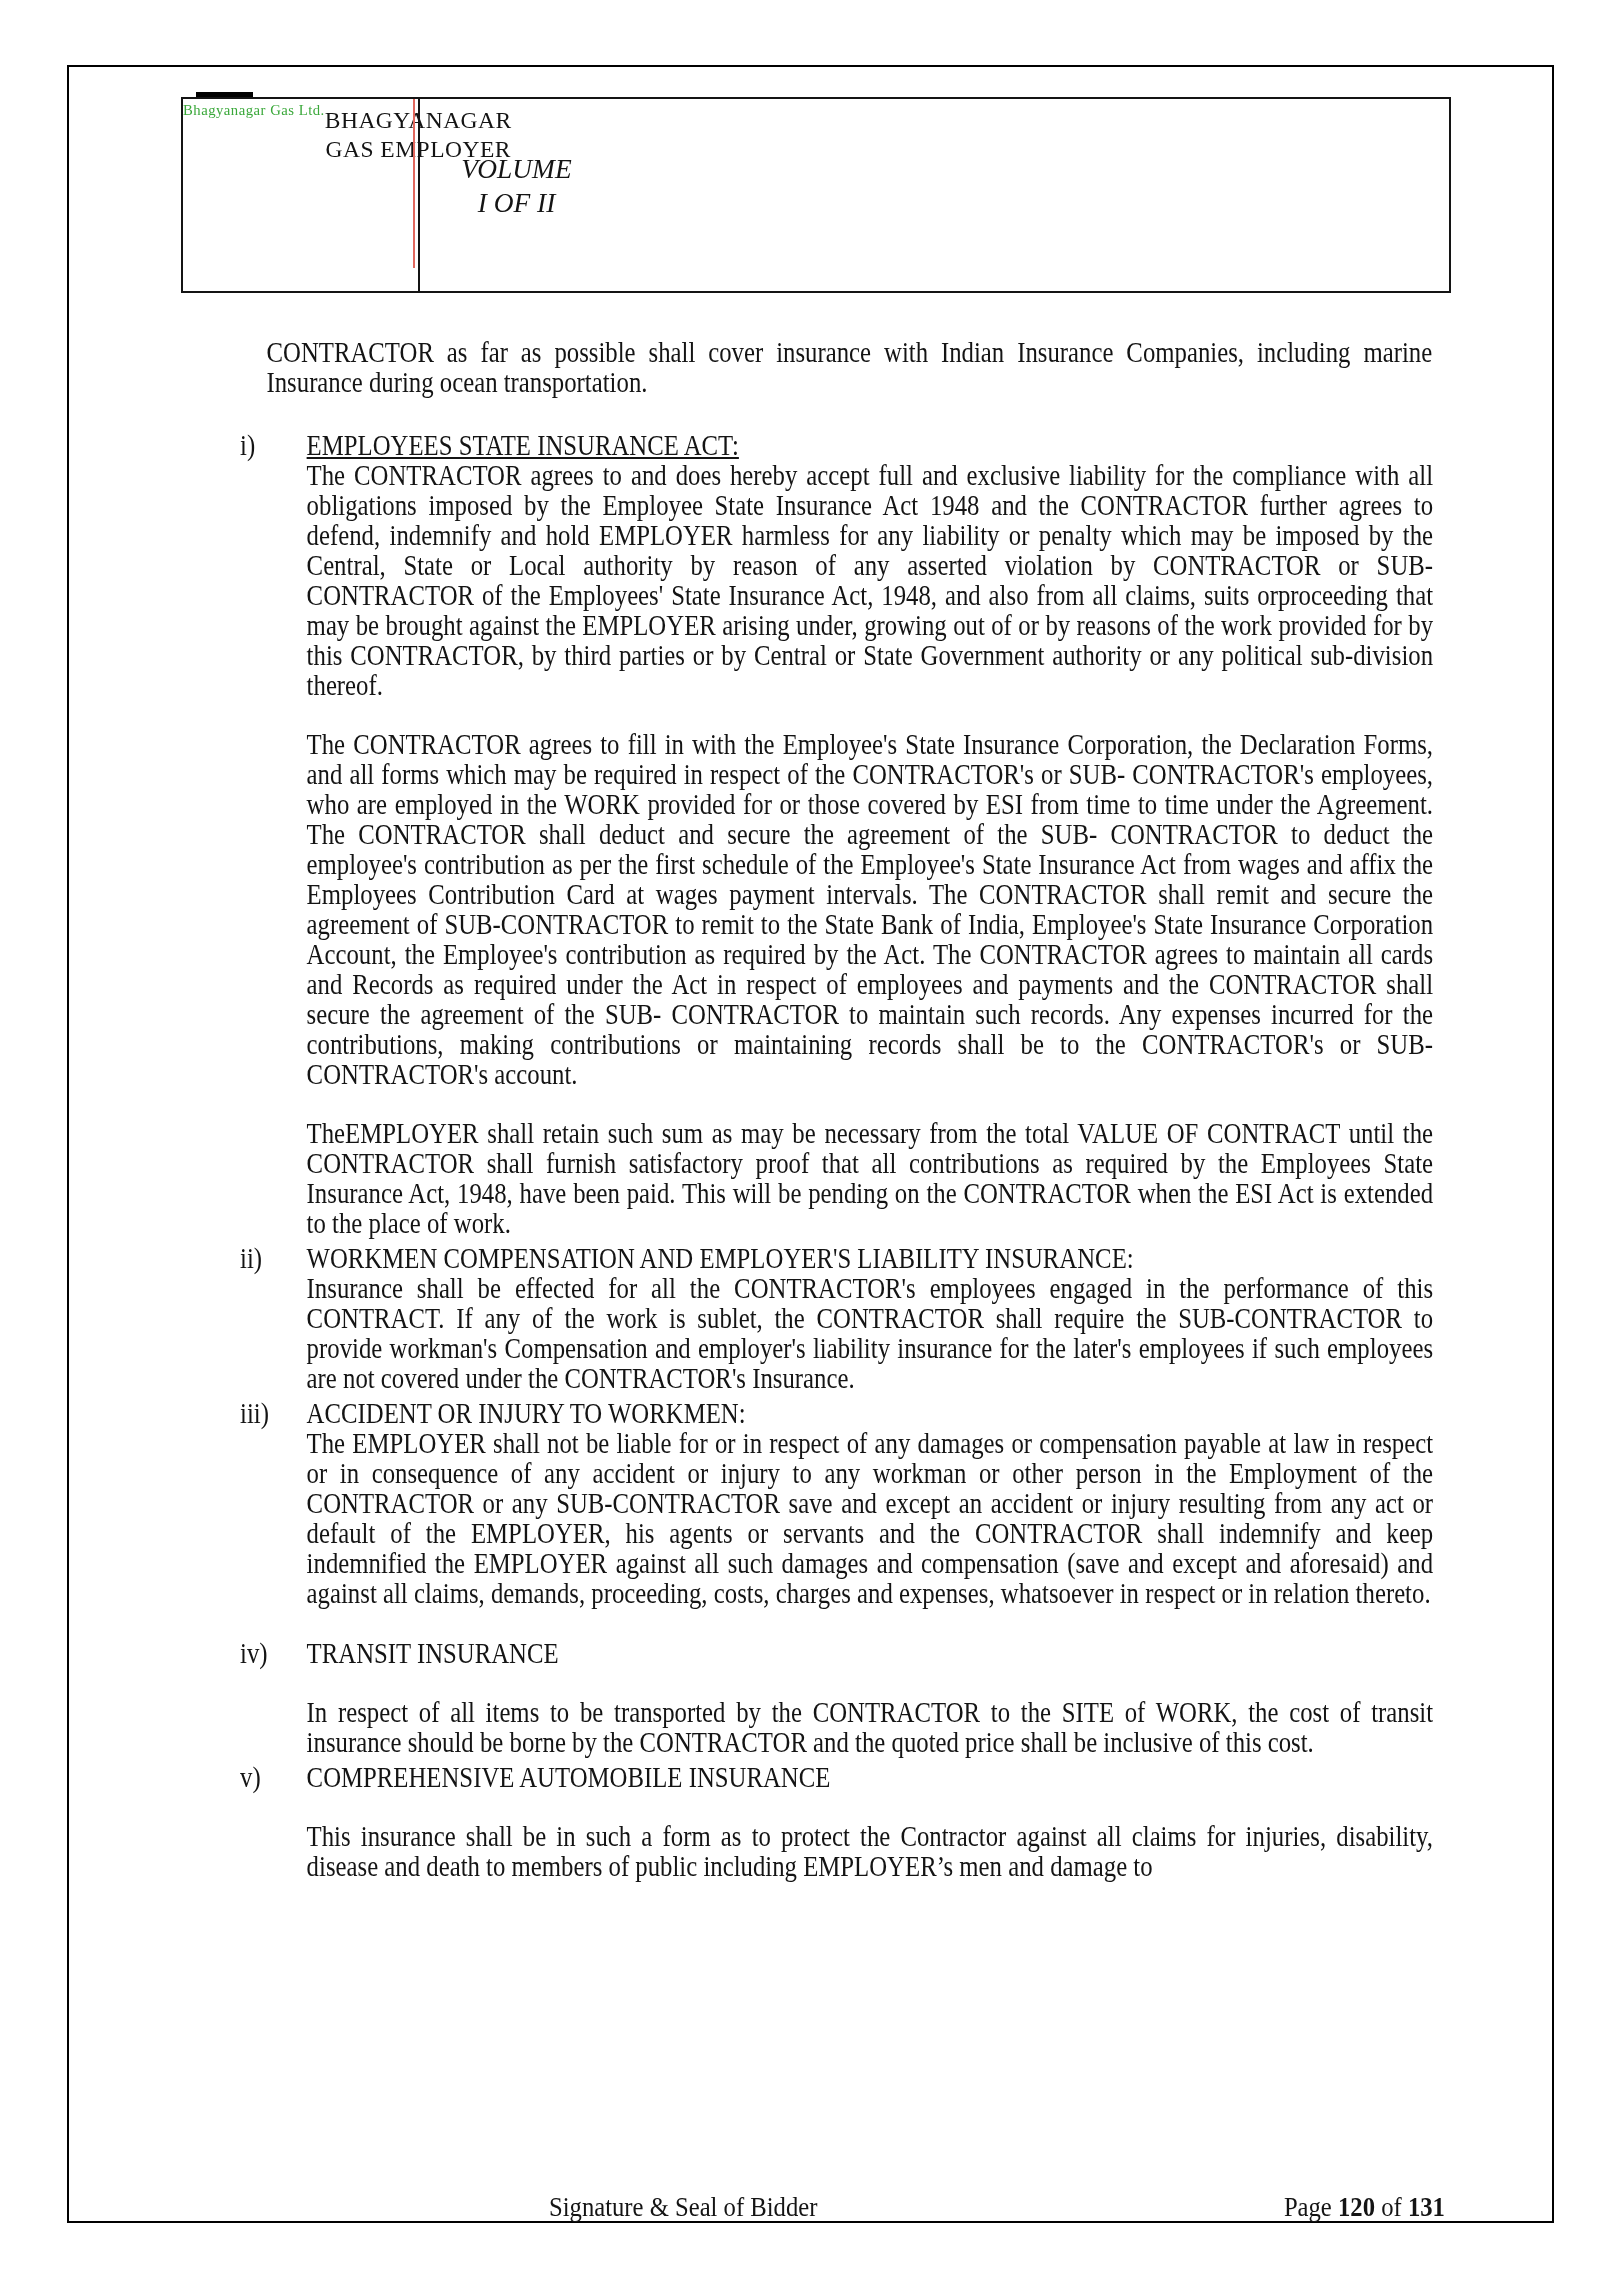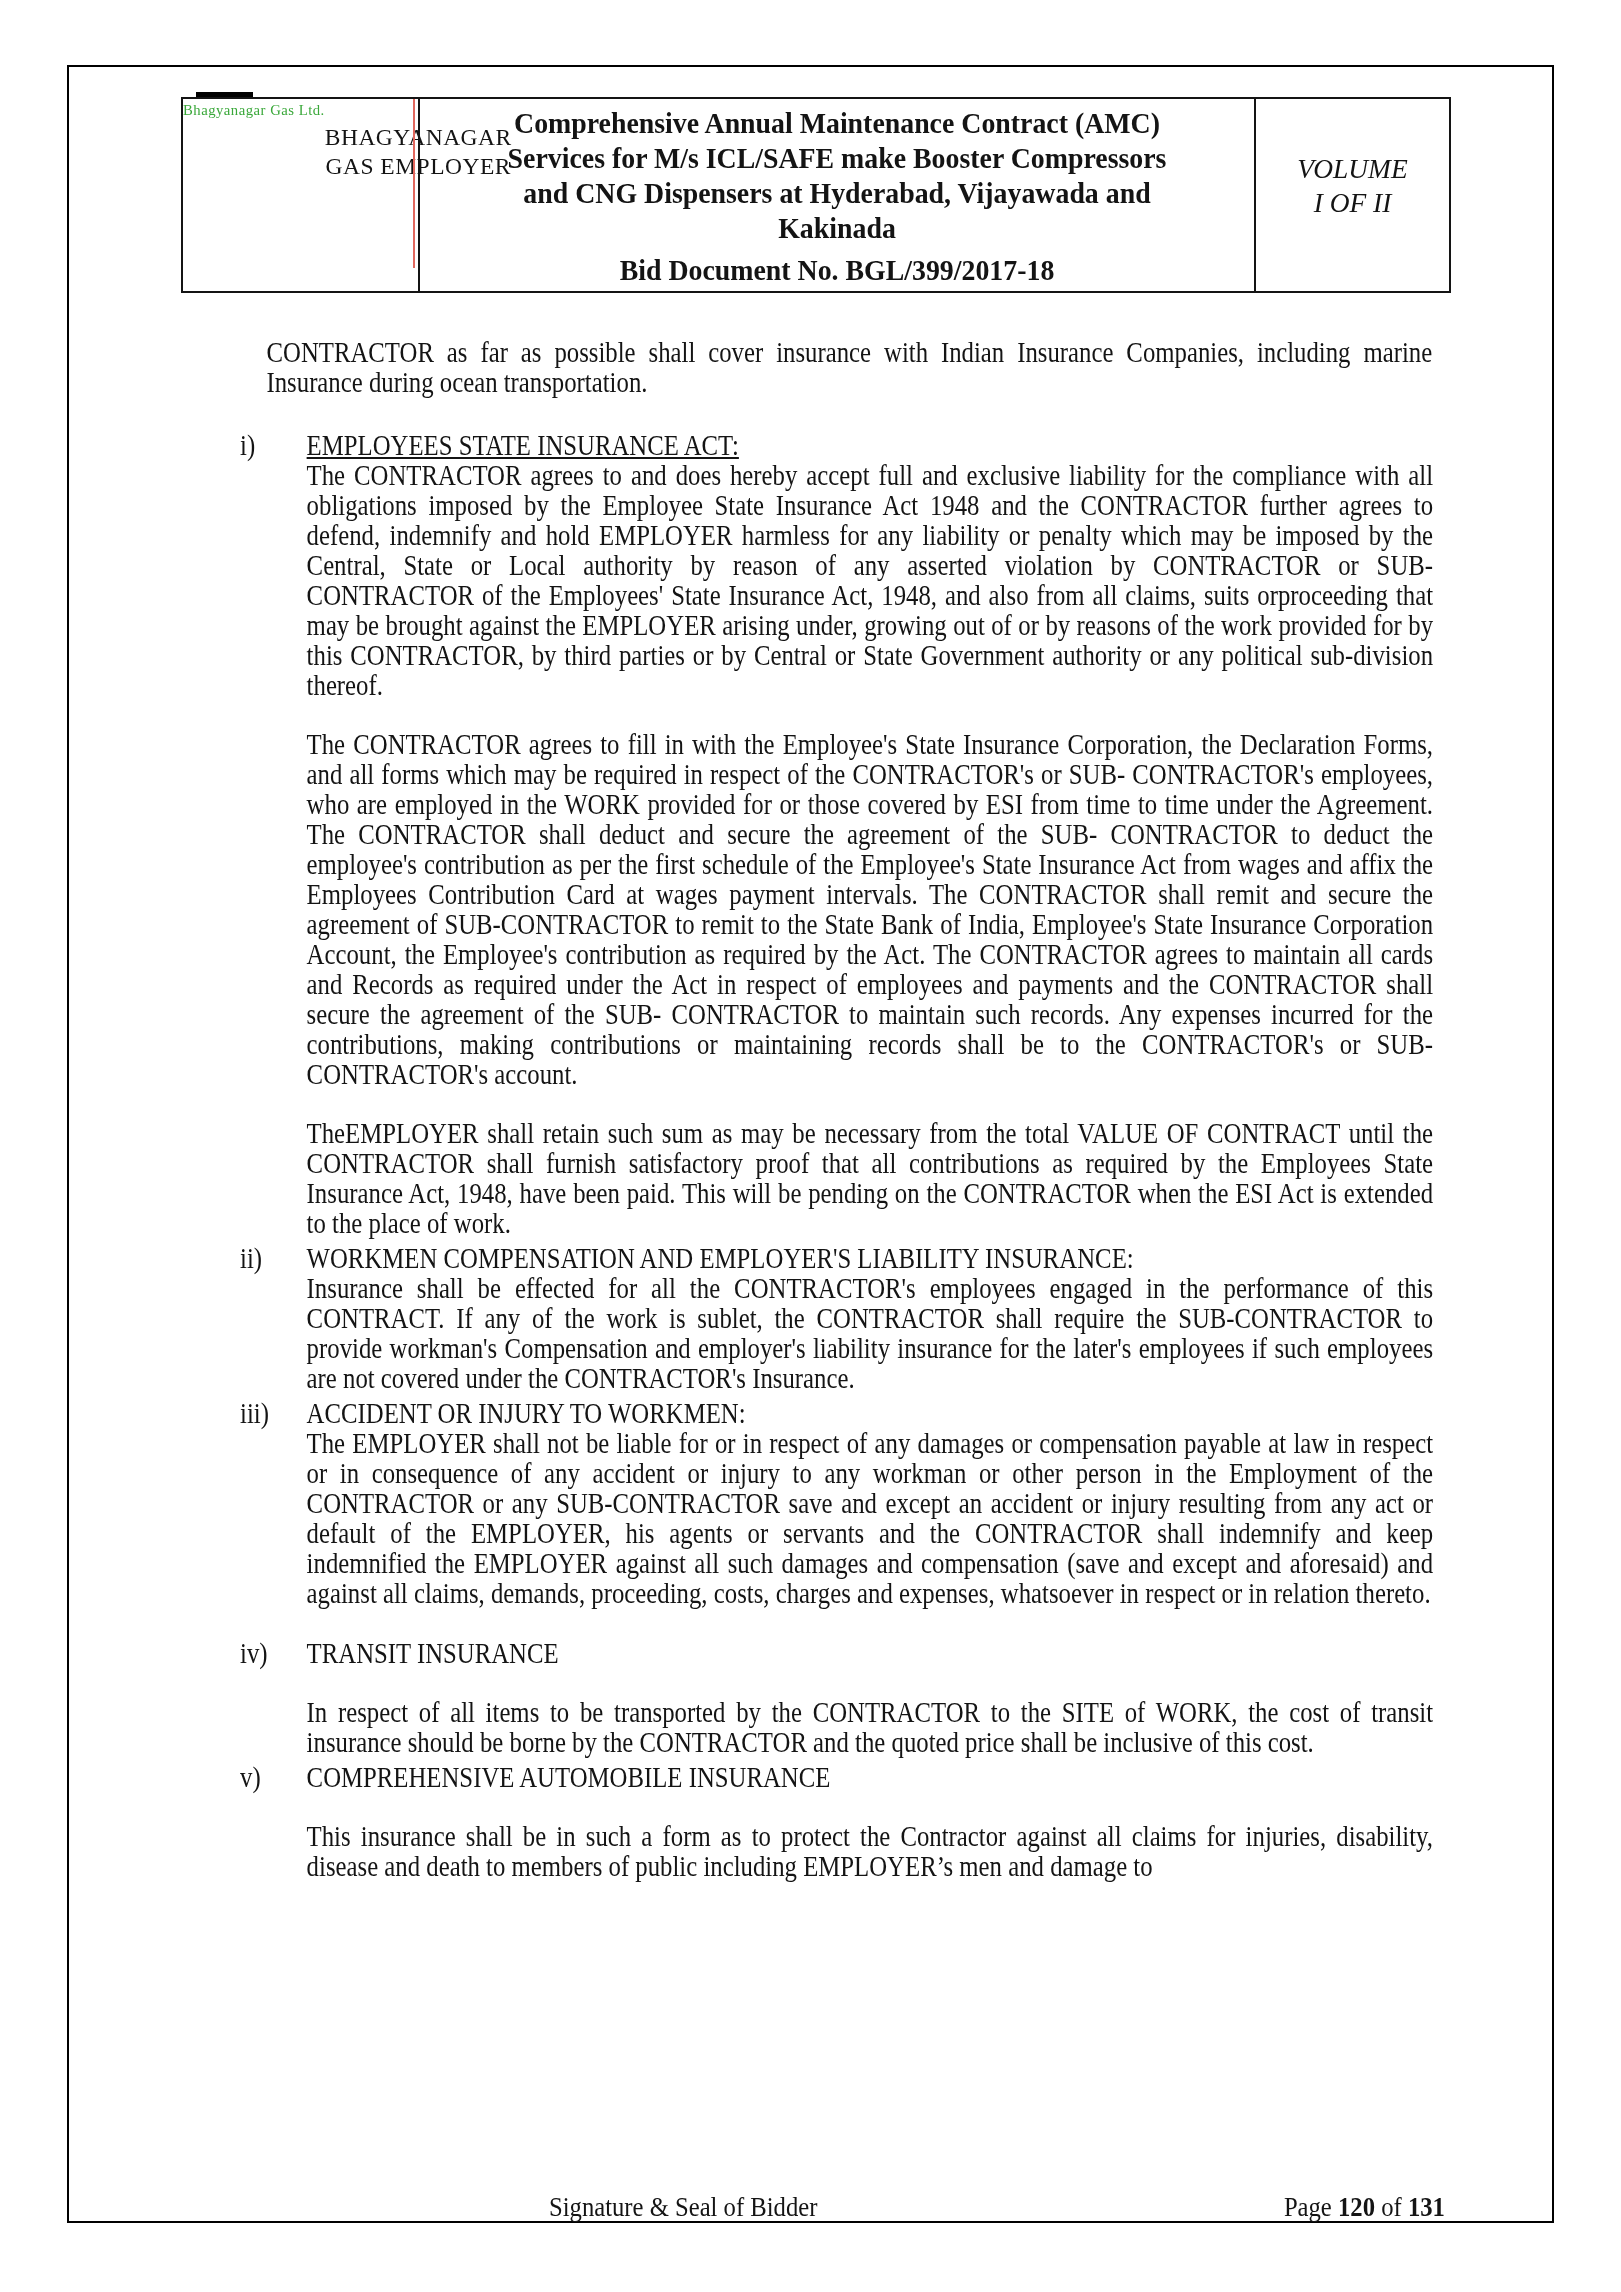--- a/index.html
+++ b/index.html
@@ -19,21 +19,21 @@
   .smudge{position:absolute;left:196px;top:92px;width:57px;height:6.9px;background:#000;}
   .cell-logo{
     width:237px;flex:0 0 237px;border-right:2px solid #141414;box-sizing:border-box;
     display:flex;flex-direction:row;align-items:flex-start;padding-top:7px;position:relative;
   }
   .red-line{position:absolute;right:2.9px;top:0;width:2px;height:169px;background:#e2685e;}
   .logo-caption{
     color:#3aa83a;font-size:14.7px;font-weight:normal;letter-spacing:0.5px;
     margin-top:-3.9px;white-space:nowrap;
   }
-  .company{font-size:23.5px;line-height:29px;margin-top:17px;text-align:center;letter-spacing:0.5px;}
+  .company{font-size:23.5px;line-height:29px;margin-top:0;text-align:center;letter-spacing:0.5px;}
   .cell-title{
     flex:1;border-right:2px solid #141414;box-sizing:border-box;
     text-align:center;padding-top:6.9px;
   }
   .title-line{font-weight:bold;font-size:29px;line-height:35px;transform:scaleX(.96);}
   .doc-no{font-weight:bold;font-size:29px;line-height:35px;margin-top:6.9px;transform:scaleX(.96);}
   .cell-volume{
     width:193px;flex:0 0 193px;display:flex;flex-direction:column;
     justify-content:center;align-items:center;font-size:27.4px;line-height:34px;
     padding-bottom:17.6px;box-sizing:border-box;font-style:italic;
@@ -100,27 +100,20 @@
         <line x1="42" y1="89" x2="78" y2="89" stroke="#1d7f39" stroke-width="2" stroke-dasharray="5 3"></line>
       </g>
     </svg>
     <div class="logo-caption">Bhagyanagar Gas Ltd.</div>
     <div class="company">
       <div>BHAGYANAGAR</div>
       <div>GAS EMPLOYER</div>
     </div>
   </div>
 
-  <div class="cell-title">
-    <div class="title-line">Comprehensive Annual Maintenance Contract (AMC)</div>
-    <div class="title-line">Services for M/s ICL/SAFE make Booster Compressors</div>
-    <div class="title-line">and CNG Dispensers at Hyderabad, Vijayawada and</div>
-    <div class="title-line">Kakinada</div>
-    <div class="doc-no">Bid Document No. BGL/399/2017-18</div>
-  </div>
 
   <div class="cell-volume">
     <div>VOLUME</div>
     <div>I OF II</div>
   </div>
 
 </div>
 
 <div class="content">
 

